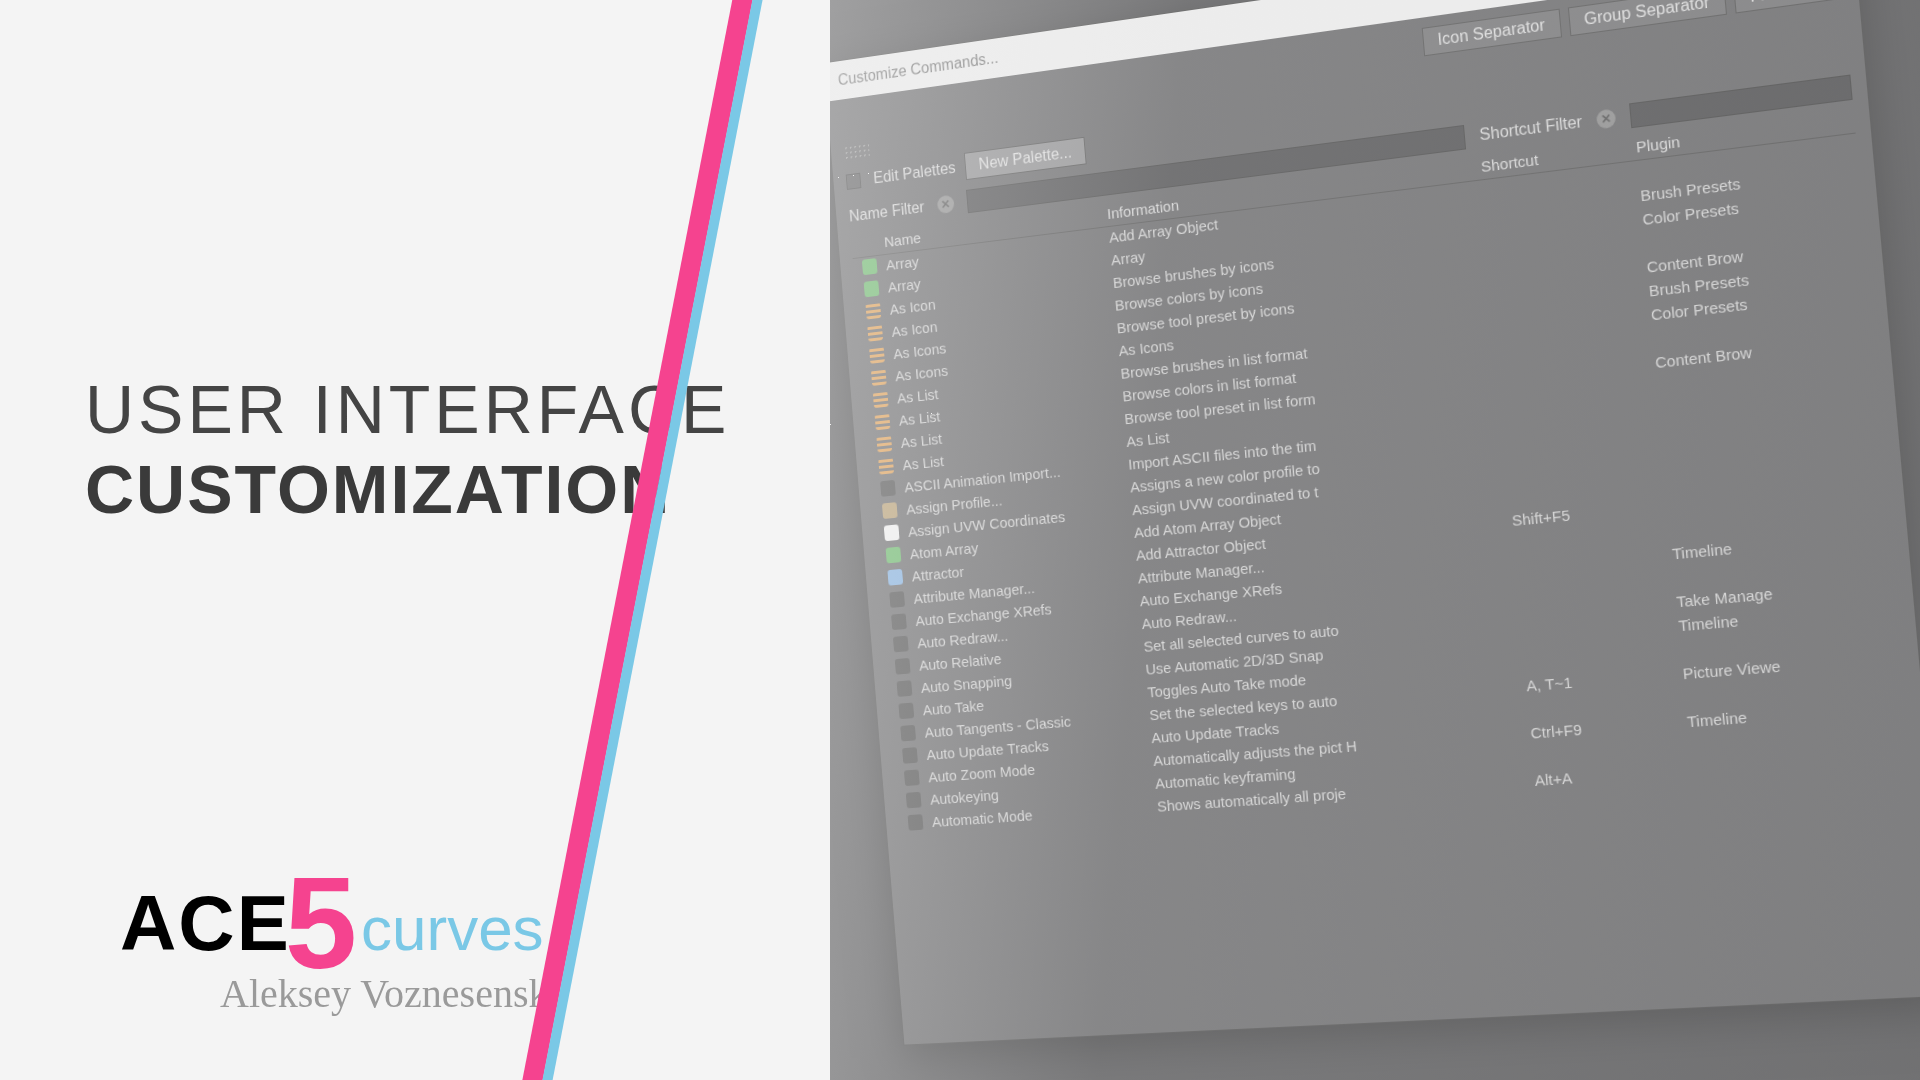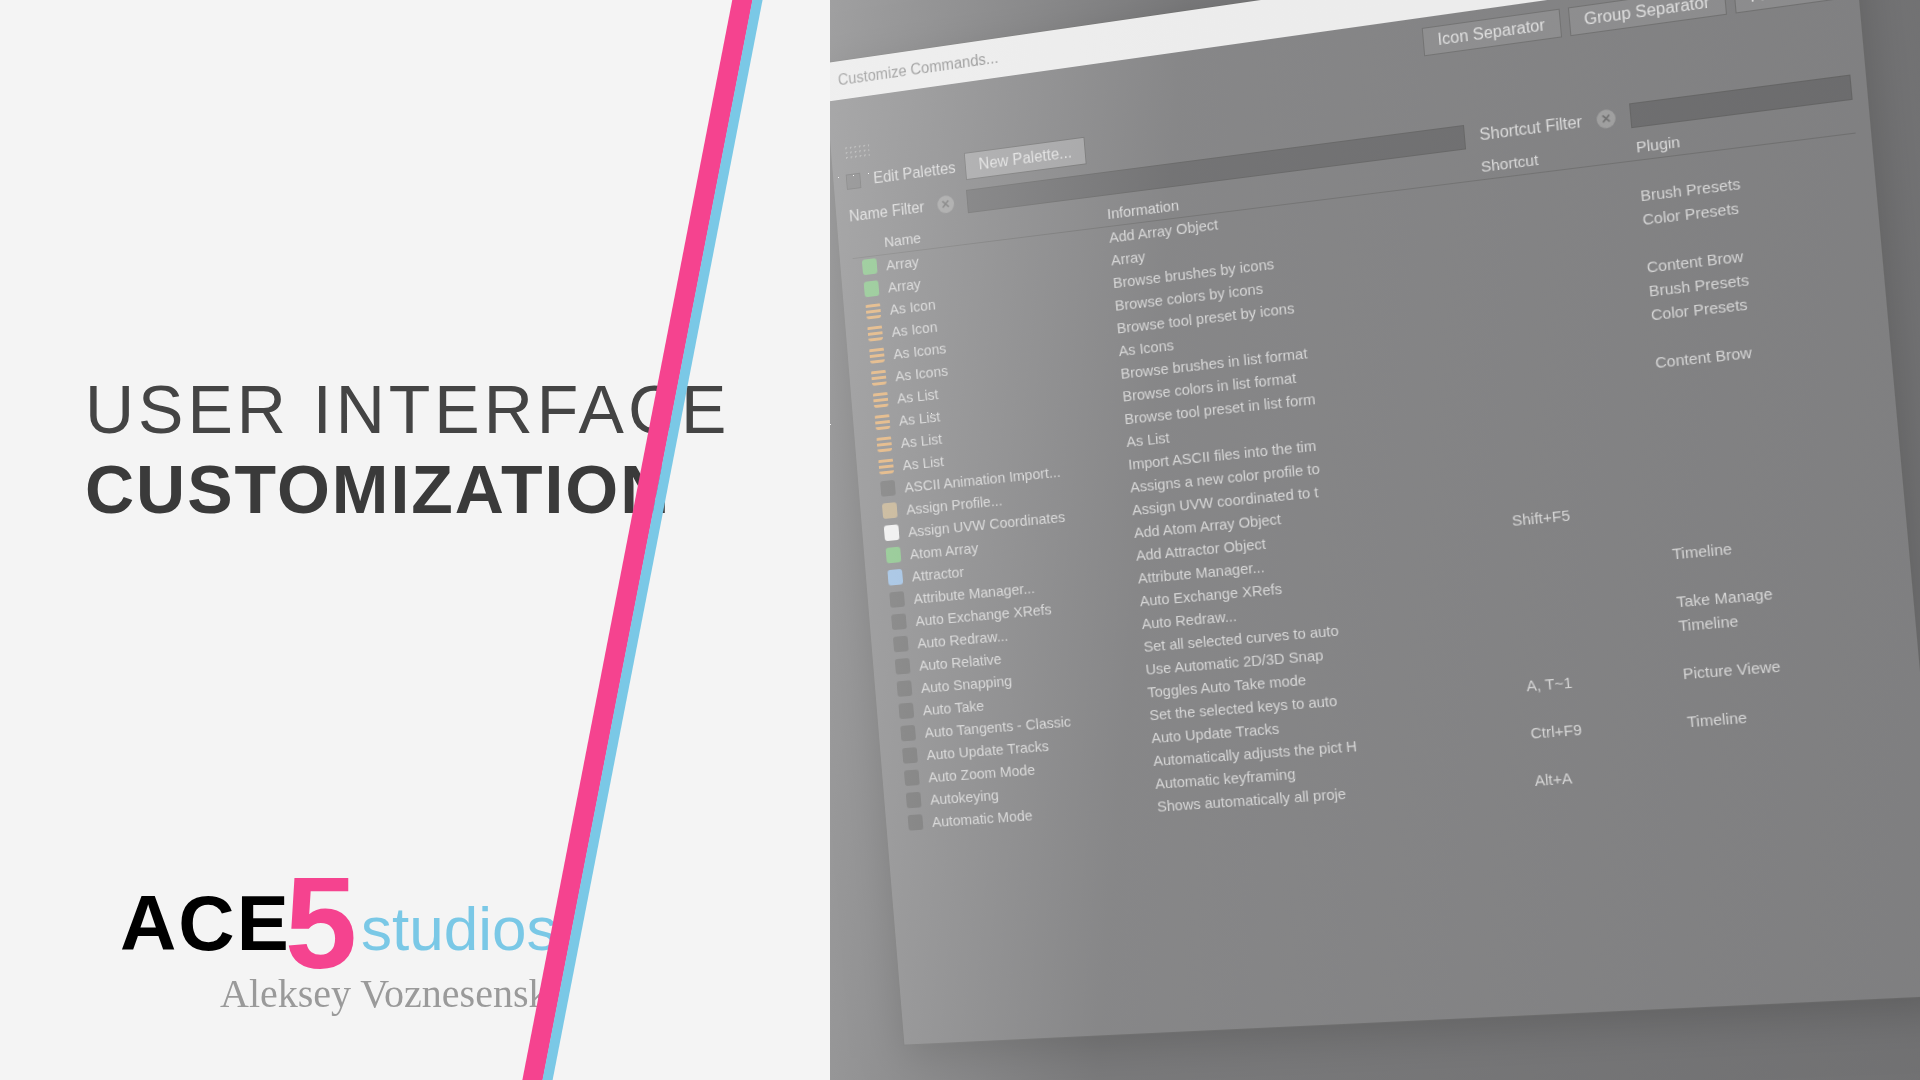--- a/index.html
+++ b/index.html
@@ -61,21 +61,21 @@
 </style>
 </head>
 <body>
 
 <div class="stage">
 
   <div class="left-block">
     <div class="title-line1">USER INTERFACE</div>
     <div class="title-line2">CUSTOMIZATION</div>
     <div class="logo">
-      <span class="logo-ace">ACE</span><span class="logo-5">5</span><span class="logo-studios">studios</span>
+      <span class="logo-ace">ACE</span><span class="logo-5">5</span><span class="logo-studios">curves</span>
     </div>
     <div class="author">Aleksey Voznesenski</div>
   </div>
 
   <div class="divider-pink"></div>
   <div class="divider-cyan"></div>
 
   <div class="shot-wrap">
     <div class="shot-bg"></div>
 

